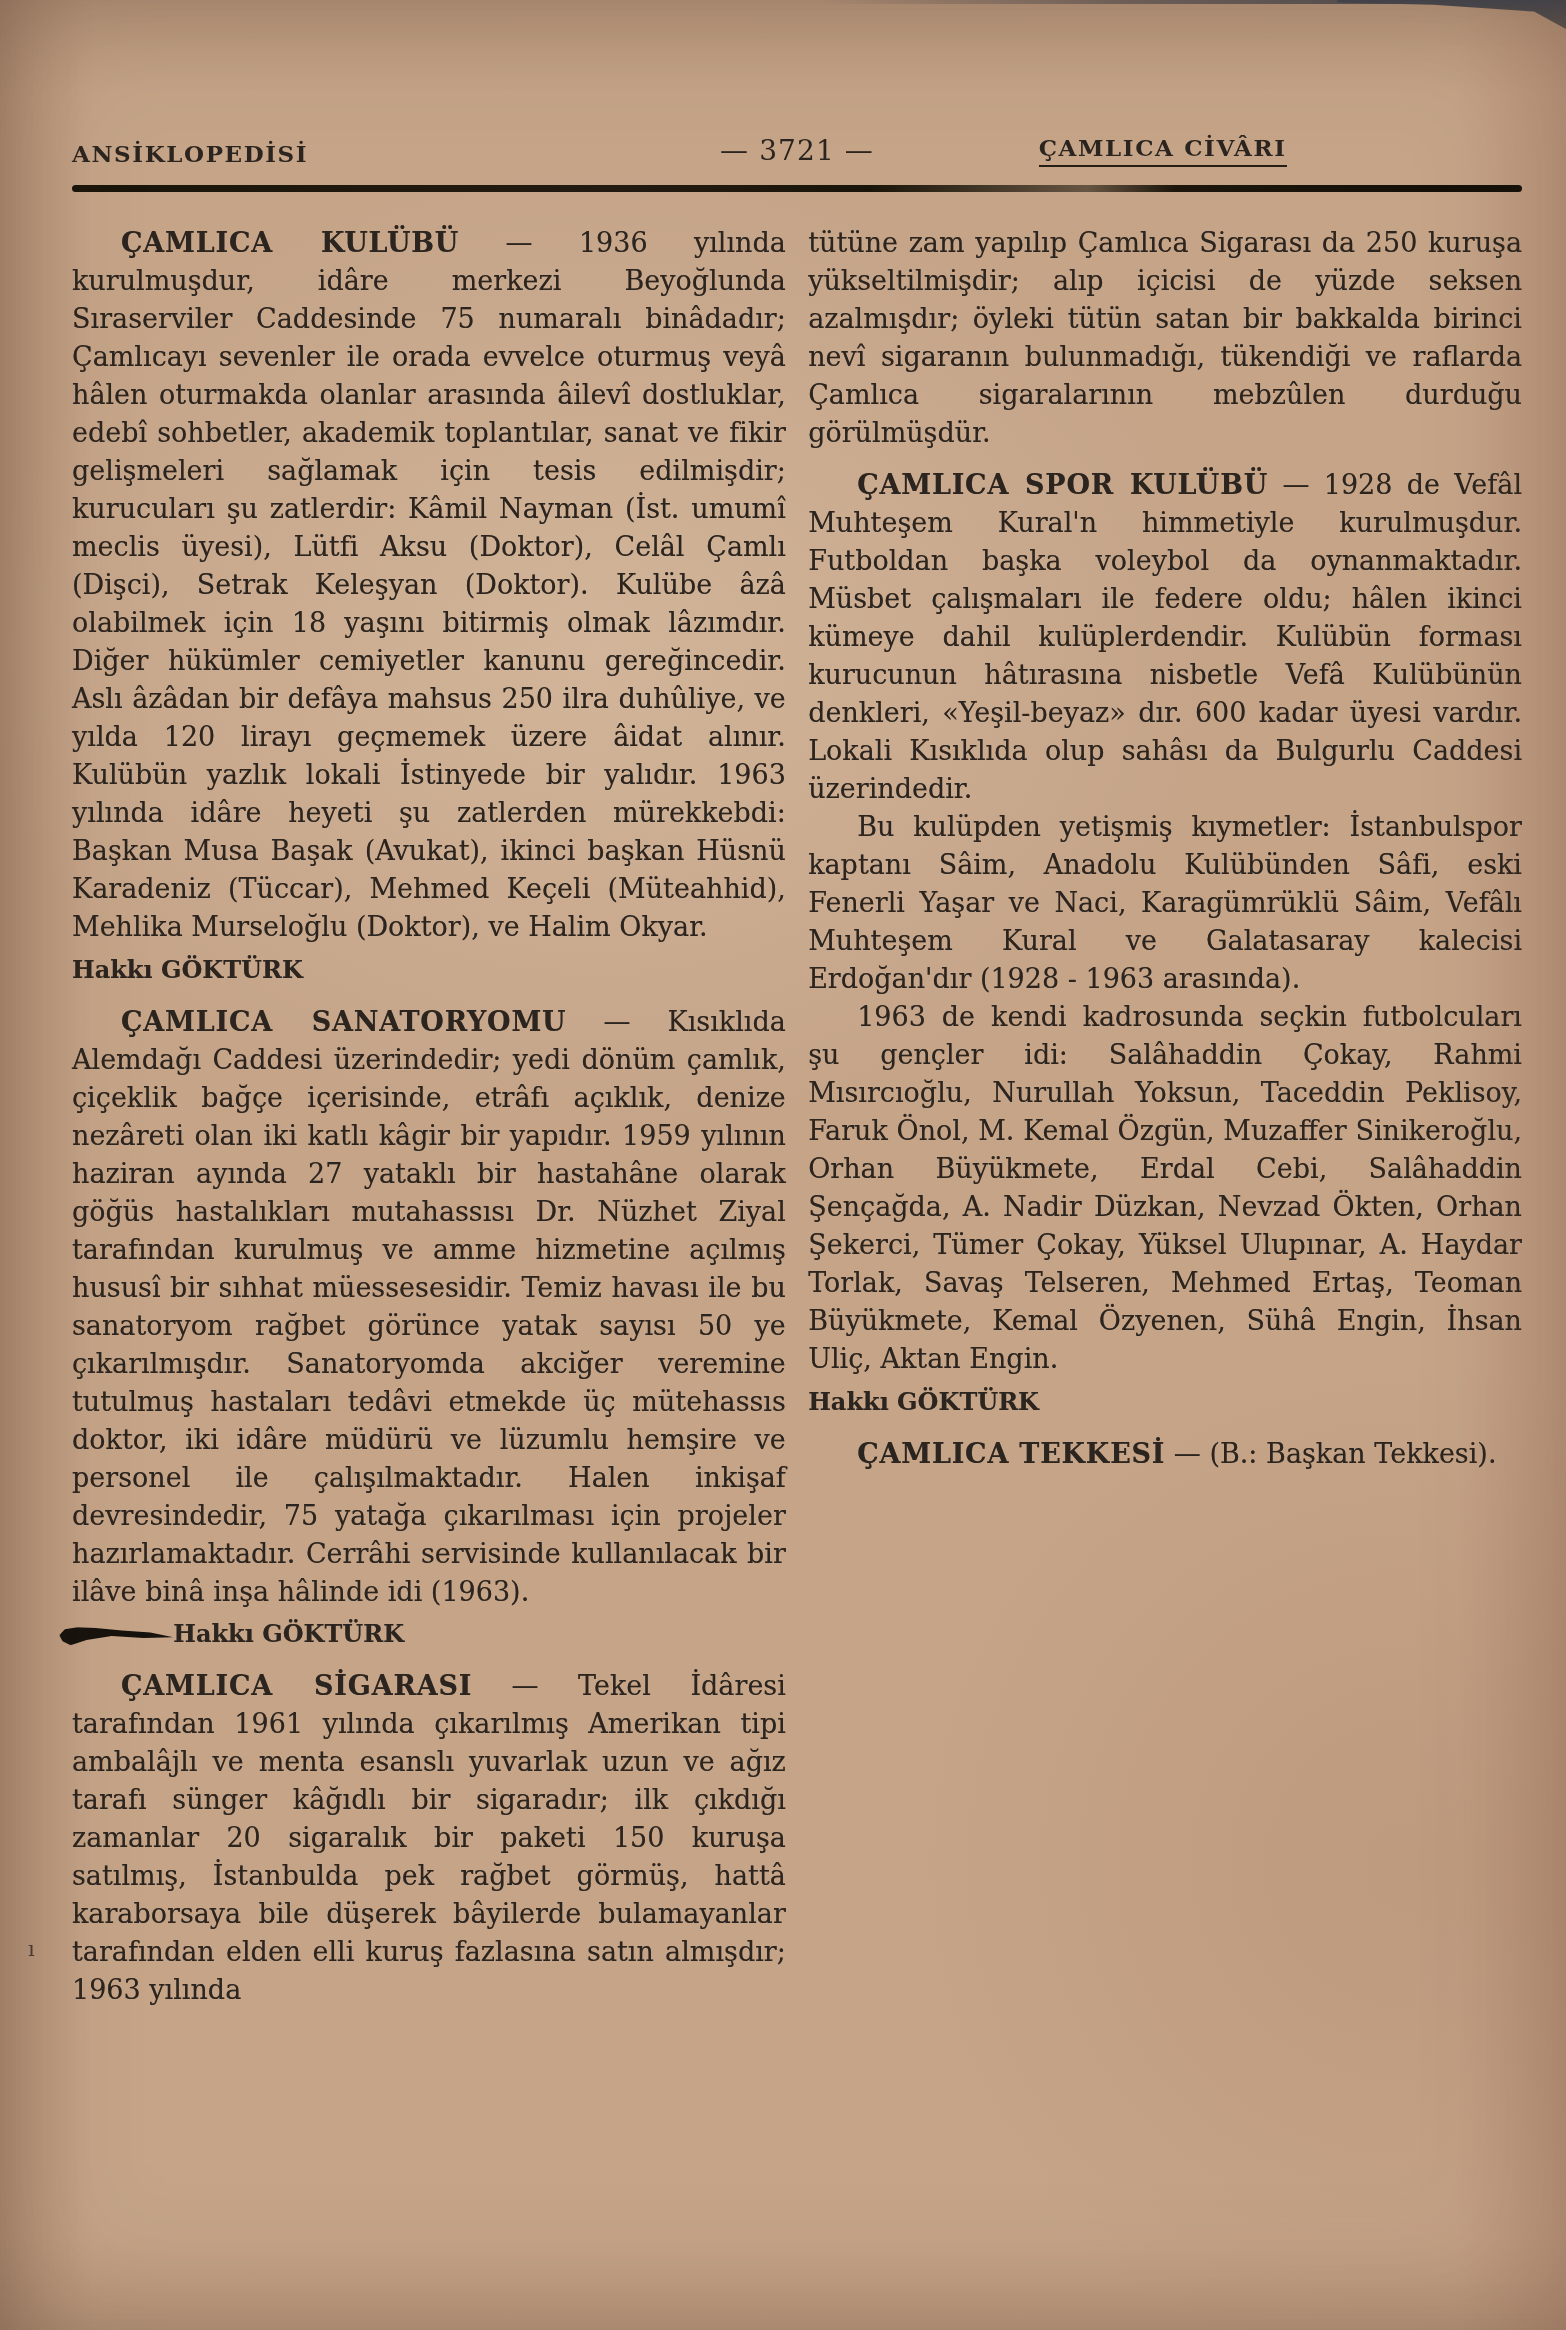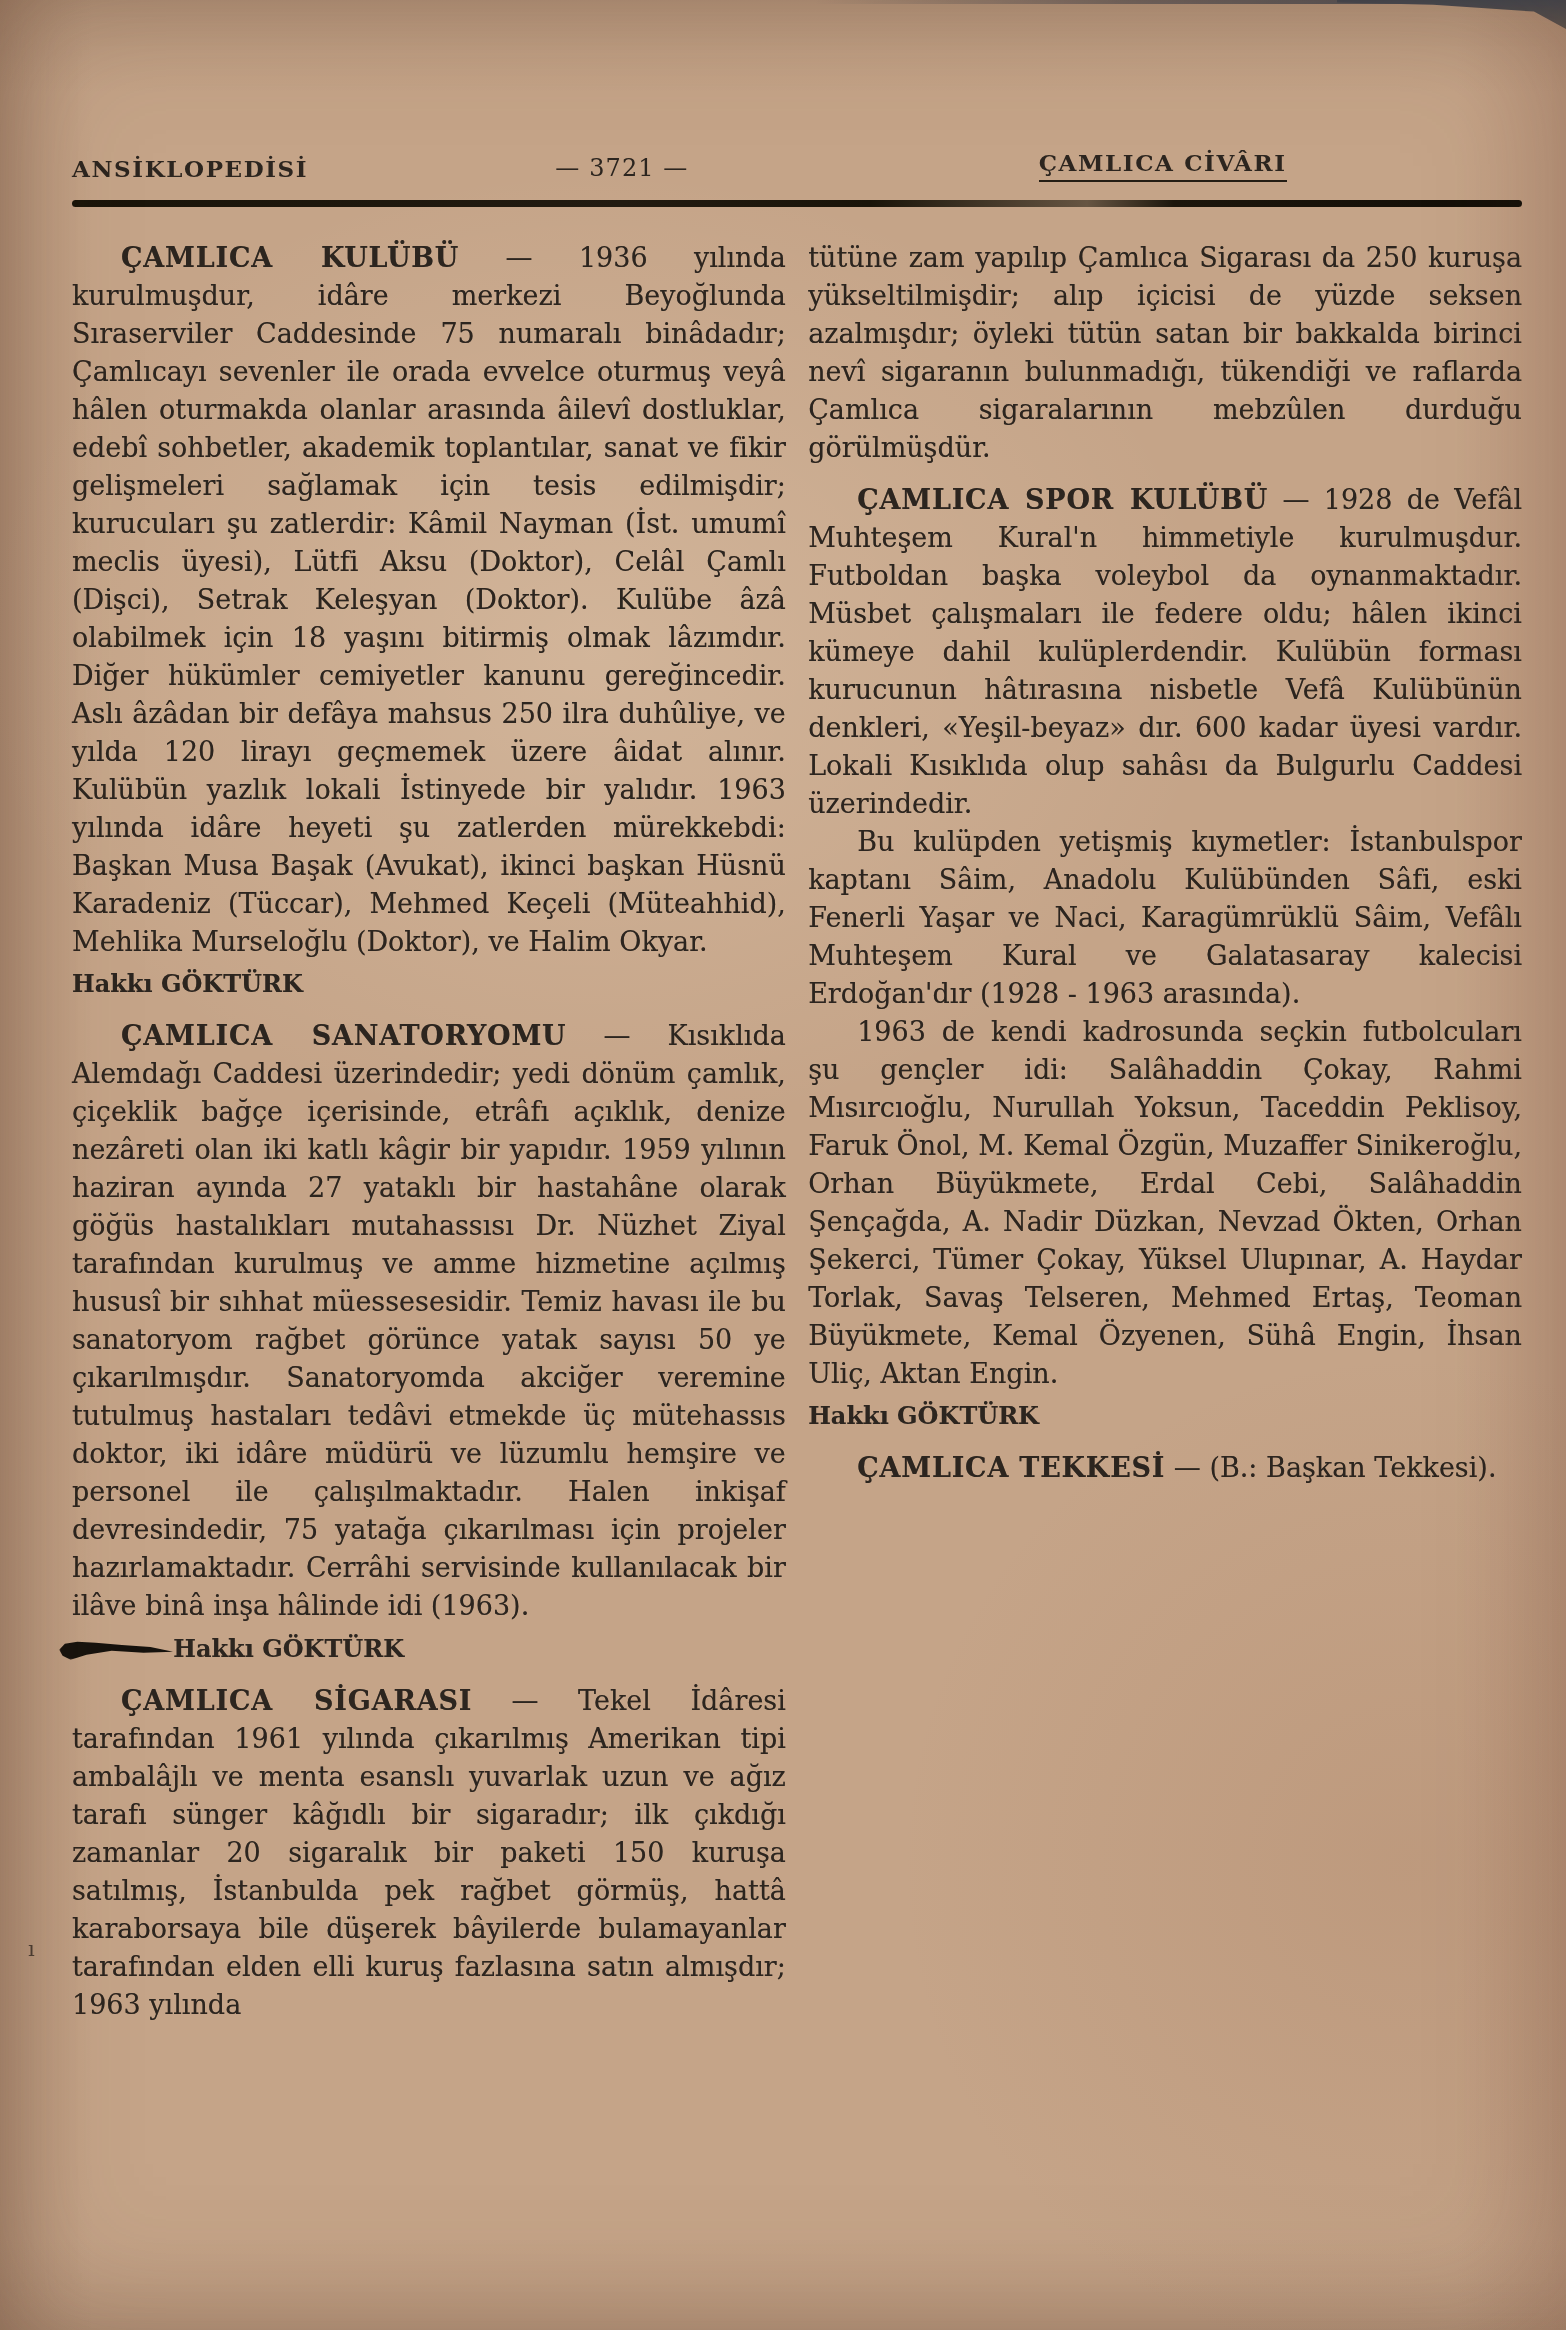--- a/index.html
+++ b/index.html
@@ -14,24 +14,24 @@
       linear-gradient(90deg, rgba(120,80,60,0.16), transparent 6%, transparent 93%, rgba(150,95,75,0.18)),
       linear-gradient(180deg, rgba(110,80,60,0.14), transparent 4%, transparent 96%, rgba(120,85,65,0.12));
   }
   .vignette{position:absolute;inset:0;pointer-events:none;
     box-shadow:inset 0 0 138px rgba(92,66,50,0.30), inset 32px 0 74px -32px rgba(95,62,45,0.30);}
   .top-edge{position:absolute;top:0;left:0;right:0;height:3.7px;
     background:linear-gradient(90deg, transparent 0 52%, rgba(55,60,72,0.55) 72%, #39414d 100%);}
   .corner{position:absolute;top:0;right:0;width:229px;height:29px;
     background:linear-gradient(180deg,#3d4450,#5a524d);
     clip-path:polygon(0 0,100% 0,100% 100%,86% 40%,42% 16%,0 9%);}
-  .content{padding:15px 44px 0 72px;position:relative;}
+  .content{padding:0 44px 0 72px;position:relative;}
   .header{display:flex;align-items:flex-end;margin:0;padding-top:134px;}
   .header .h-left{flex:1;text-align:left;font-weight:bold;font-size:23px;letter-spacing:1.6px;}
-  .header .h-center{flex:1;font-size:24px;letter-spacing:1.1px;}
+  .header .h-center{flex:1;text-align:center;font-size:28px;letter-spacing:1.1px;}
   .header .h-right{flex:1;}
   .header .h-right span{font-weight:bold;font-size:23px;letter-spacing:1.6px;
     border-bottom:2.7px solid #241d14;padding-bottom:3.7px;display:inline-block;}
   .rule{margin-top:18px;height:7.4px;border-radius:3.7px;
     background:linear-gradient(90deg,#191409 0%,#221b11 38%,#191409 55%,rgba(25,20,9,0.55) 70%,#1c160c 76%,#120e07 100%);}
   .columns{display:flex;gap:22.3px;margin-top:32px;}
   .col{flex:1;min-width:0;}
   p{margin:0;font-size:27px;line-height:38px;text-align:justify;
     text-shadow:0 0 0.5px rgba(44,37,31,0.45);hyphens:auto;}
   .indent{text-indent:49px;}

